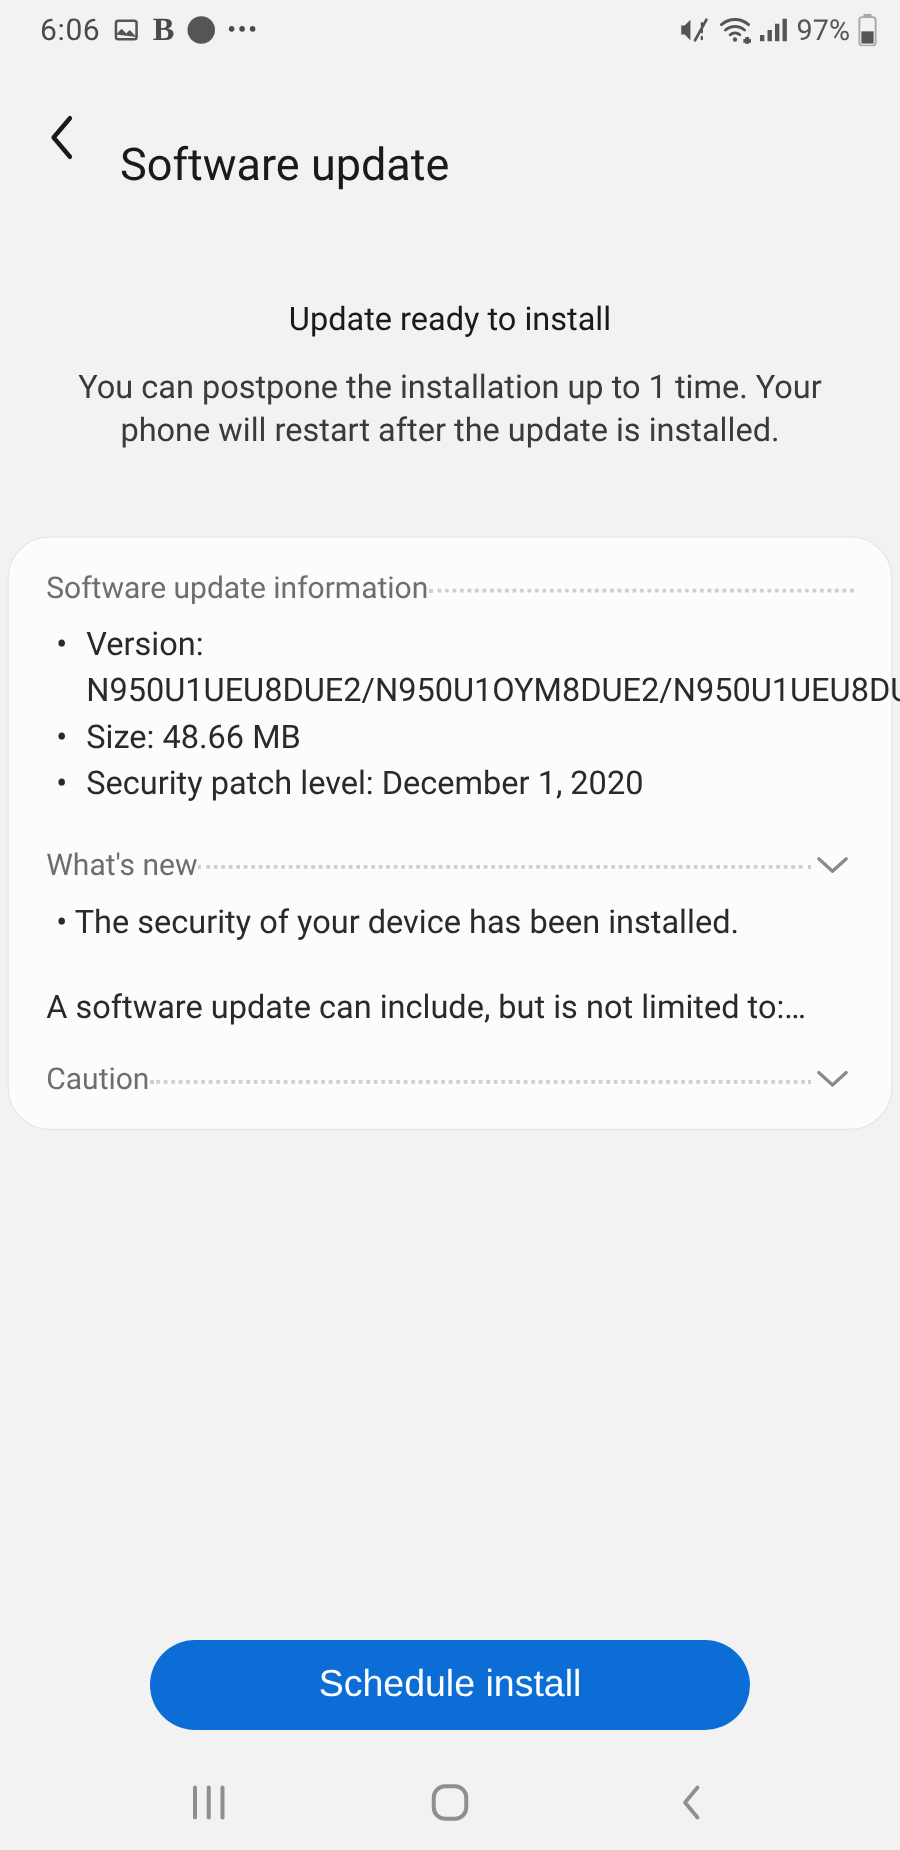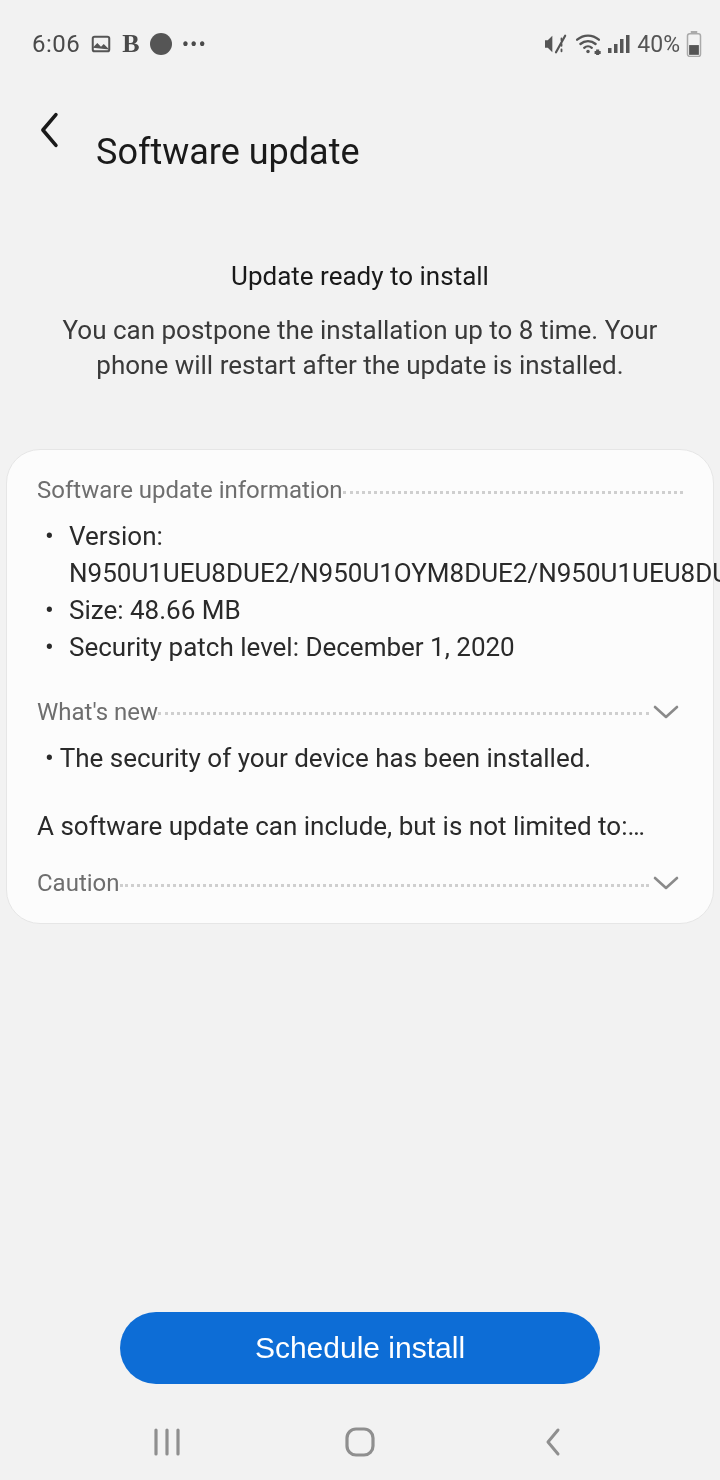--- a/index.html
+++ b/index.html
@@ -12,21 +12,20 @@
     overflow: hidden;
   }
   .statusbar {
     height: 48px;
     display: flex;
     align-items: center;
     justify-content: space-between;
     padding: 0 18px 0 32px;
     font-size: 24px;
     color: #4a4a4a;
-    margin-top: 20px;
   }
   .statusbar .left { display: flex; align-items: center; gap: 10px; }
   .statusbar .right { display: flex; align-items: center; gap: 6px; }
   .statusbar .time { font-weight: 400; letter-spacing: 0.5px; }
   .statusbar .icon-slot { display:inline-flex; align-items:center; justify-content:center; }
   .statusbar .bold-b { font-weight: 900; font-size: 26px; font-family: Georgia, serif; }
   .statusbar .circle { width:22px; height:22px; background:#555; border-radius:50%; }
   .statusbar .dots { font-size: 22px; letter-spacing: 1px; }
   .statusbar .batt { display:inline-flex; align-items:center; }
 
@@ -198,21 +197,21 @@
         </svg>
     </span>
     <span class="icon-slot">
       <svg width="24" height="22" viewBox="0 0 24 22" fill="#555">
           <rect x="1" y="15" width="3.5" height="5"></rect>
           <rect x="7" y="11" width="3.5" height="9"></rect>
           <rect x="13" y="6" width="3.5" height="14"></rect>
           <rect x="19" y="2" width="3.5" height="18"></rect>
         </svg>
     </span>
-    <span style="font-size:23px;color:#555;">40%</span>
+    <span style="font-size:23px;color:#555;">97%</span>
     <span class="batt icon-slot">
       <svg width="16" height="26" viewBox="0 0 14 24">
           <rect x="4" y="0" width="6" height="2.5" fill="#aaa"></rect>
           <rect x="1" y="2.5" width="12" height="21" rx="2" fill="none" stroke="#aaa" stroke-width="1.4"></rect>
           <rect x="2.5" y="13" width="9" height="9" fill="#555"></rect>
         </svg>
     </span>
   </div>
 </div>
 
@@ -220,21 +219,21 @@
   <button class="back-btn">
     <svg width="26" height="38" viewBox="0 0 20 32" fill="none" stroke="#1a1a1a" stroke-width="3" stroke-linecap="round" stroke-linejoin="round">
         <path d="M15 3 L4 16 L15 29"></path>
       </svg>
   </button>
   <div class="appbar-title">Software update</div>
 </div>
 
 <div class="hero">
   <div class="hero-title">Update ready to install</div>
-  <div class="hero-sub">You can postpone the installation up to 8 time. Your phone will restart after the update is installed.</div>
+  <div class="hero-sub">You can postpone the installation up to 1 time. Your phone will restart after the update is installed.</div>
 </div>
 
 <div class="card">
 
   <div class="section-head">
     <span class="section-label">Software update information</span>
     <span class="dotline"></span>
   </div>
   <ul class="bullets">
     <li>Version: N950U1UEU8DUE2/N950U1OYM8DUE2/N950U1UEU8DUE2</li>

